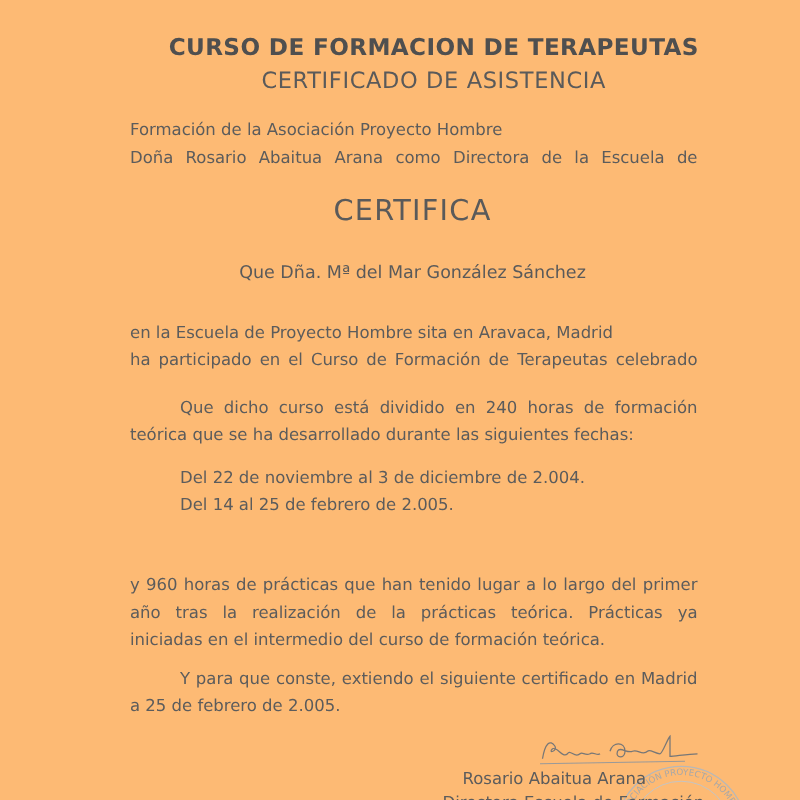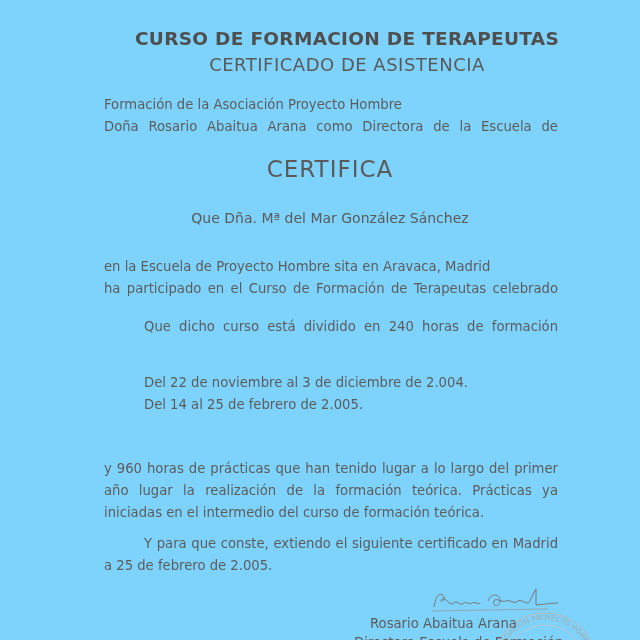--- a/index.html
+++ b/index.html
@@ -7,21 +7,21 @@
       padding: 0;
       width: 640px;
       height: 640px;
       overflow: hidden;
       background: #f4f4f4;
     }
     .page {
       position: relative;
       width: 640px;
       height: 640px;
-      background: #7dd3fc;
+      background: #fdba74;
       font-family: "DejaVu Sans", sans-serif;
       color: #5a5a5a;
     }
     .title1 {
       position: absolute;
       top: 28px;
       left: 0;
       width: 694px;
       text-align: center;
       font-size: 18.5px;
@@ -138,30 +138,31 @@
 
   <div class="que">Que Dña. Mª del Mar González Sánchez</div>
 
   <div class="para" style="top:256px;">
     <span class="line">en la Escuela de Proyecto Hombre sita en Aravaca, Madrid</span>
     <span class="line just">ha participado en el Curso de Formación de Terapeutas celebrado</span>
   </div>
 
   <div class="para" style="top:316px;">
     <span class="line just indent">Que dicho curso está dividido en 240 horas de formación</span>
+    <span class="line">teórica que se ha desarrollado durante las siguientes fechas:</span>
   </div>
 
   <div class="dates">
     <span class="line">Del 22 de noviembre al 3 de diciembre de 2.004.</span>
     <span class="line">Del 14 al 25 de febrero de 2.005.</span>
   </div>
 
   <div class="para" style="top:458px;">
     <span class="line just">y 960 horas de prácticas que han tenido lugar a lo largo del primer</span>
-    <span class="line just">año lugar la realización de la formación teórica. Prácticas ya</span>
+    <span class="line just">año tras la realización de la prácticas teórica. Prácticas ya</span>
     <span class="line">iniciadas en el intermedio del curso de formación teórica.</span>
   </div>
 
   <div class="para" style="top:533px;">
     <span class="line just indent">Y para que conste, extiendo el siguiente certificado en Madrid</span>
     <span class="line">a 25 de febrero de 2.005.</span>
   </div>
 
   <div class="sig-area">
     <svg class="stamp" width="110" height="80" viewBox="0 0 110 80">

